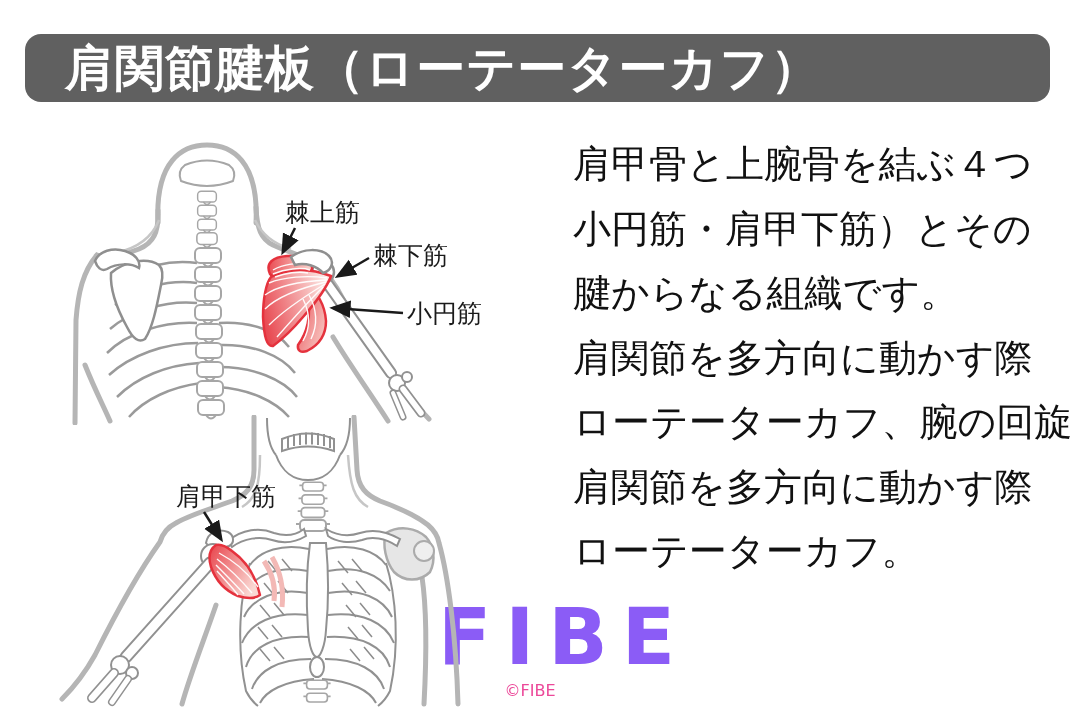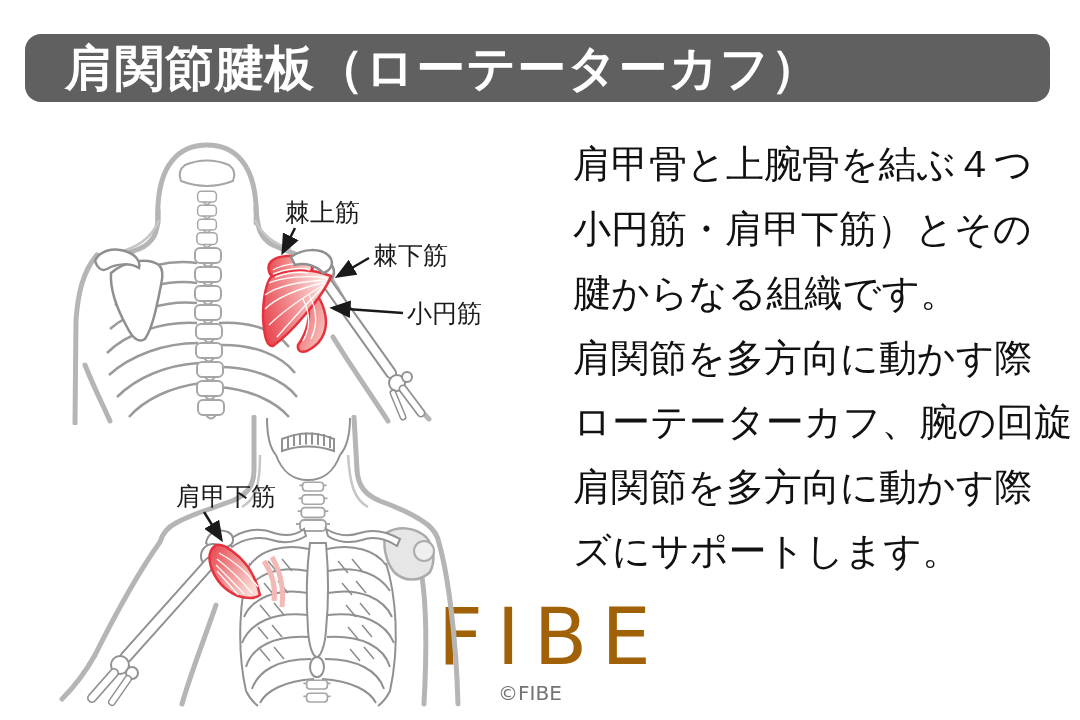--- a/index.html
+++ b/index.html
@@ -4,24 +4,24 @@
 <style>
   html,body{margin:0;padding:0;background:#fff;}
   .canvas{position:relative;width:1080px;height:720px;background:#ffffff;overflow:hidden;
           font-family:"DejaVu Sans","Liberation Sans",sans-serif;}
   
   .header-bar{position:absolute;left:25px;top:34px;width:1025px;height:68px;
               background:#606060;border-radius:16px;display:flex;align-items:center;}
   .header-bar .title{color:#ffffff;font-size:49px;font-weight:800;margin-left:40px;
                      letter-spacing:1px;white-space:nowrap;line-height:1;}
   
-  .watermark{position:absolute;left:438px;top:598px;font-size:78px;font-weight:400;
-             color:#a16207;letter-spacing:14px;line-height:1;z-index:0;}
+  .watermark{position:absolute;left:438px;top:598px;font-size:78px;font-weight:700;
+             color:#8b5cf6;letter-spacing:14px;line-height:1;z-index:0;}
   .copyright{position:absolute;left:530px;top:681px;transform:translateX(-50%);
-             font-size:20px;font-weight:500;color:#737373;z-index:3;}
+             font-size:16px;font-weight:500;color:#ec4899;z-index:3;}
   
   .paragraph{position:absolute;left:565px;top:132px;width:470px;z-index:2;
              font-size:38px;line-height:64.5px;color:#111;font-weight:500;}
   .paragraph .line{white-space:nowrap;margin-left:8px;}
   
   .illu{position:absolute;z-index:1;}
   .illu.back{left:55px;top:125px;}
   .illu.front{left:20px;top:415px;}
   svg text.mlabel{font-family:"DejaVu Sans","Liberation Sans",sans-serif;
                   font-size:25px;font-weight:500;fill:#1a1a1a;}
@@ -262,18 +262,18 @@
     </g>
   </svg>
 
   <div class="paragraph">
     <div class="line">肩甲骨と上腕骨を結ぶ４つ</div>
     <div class="line">小円筋・肩甲下筋）とその</div>
     <div class="line">腱からなる組織です。</div>
     <div class="line">肩関節を多方向に動かす際</div>
     <div class="line">ローテーターカフ、腕の回旋</div>
     <div class="line">肩関節を多方向に動かす際</div>
-    <div class="line">ズにサポートします。</div>
+    <div class="line">ローテーターカフ。</div>
   </div>
 
   <div class="copyright">©FIBE</div>
 
 </div>
 
 </body></html>

